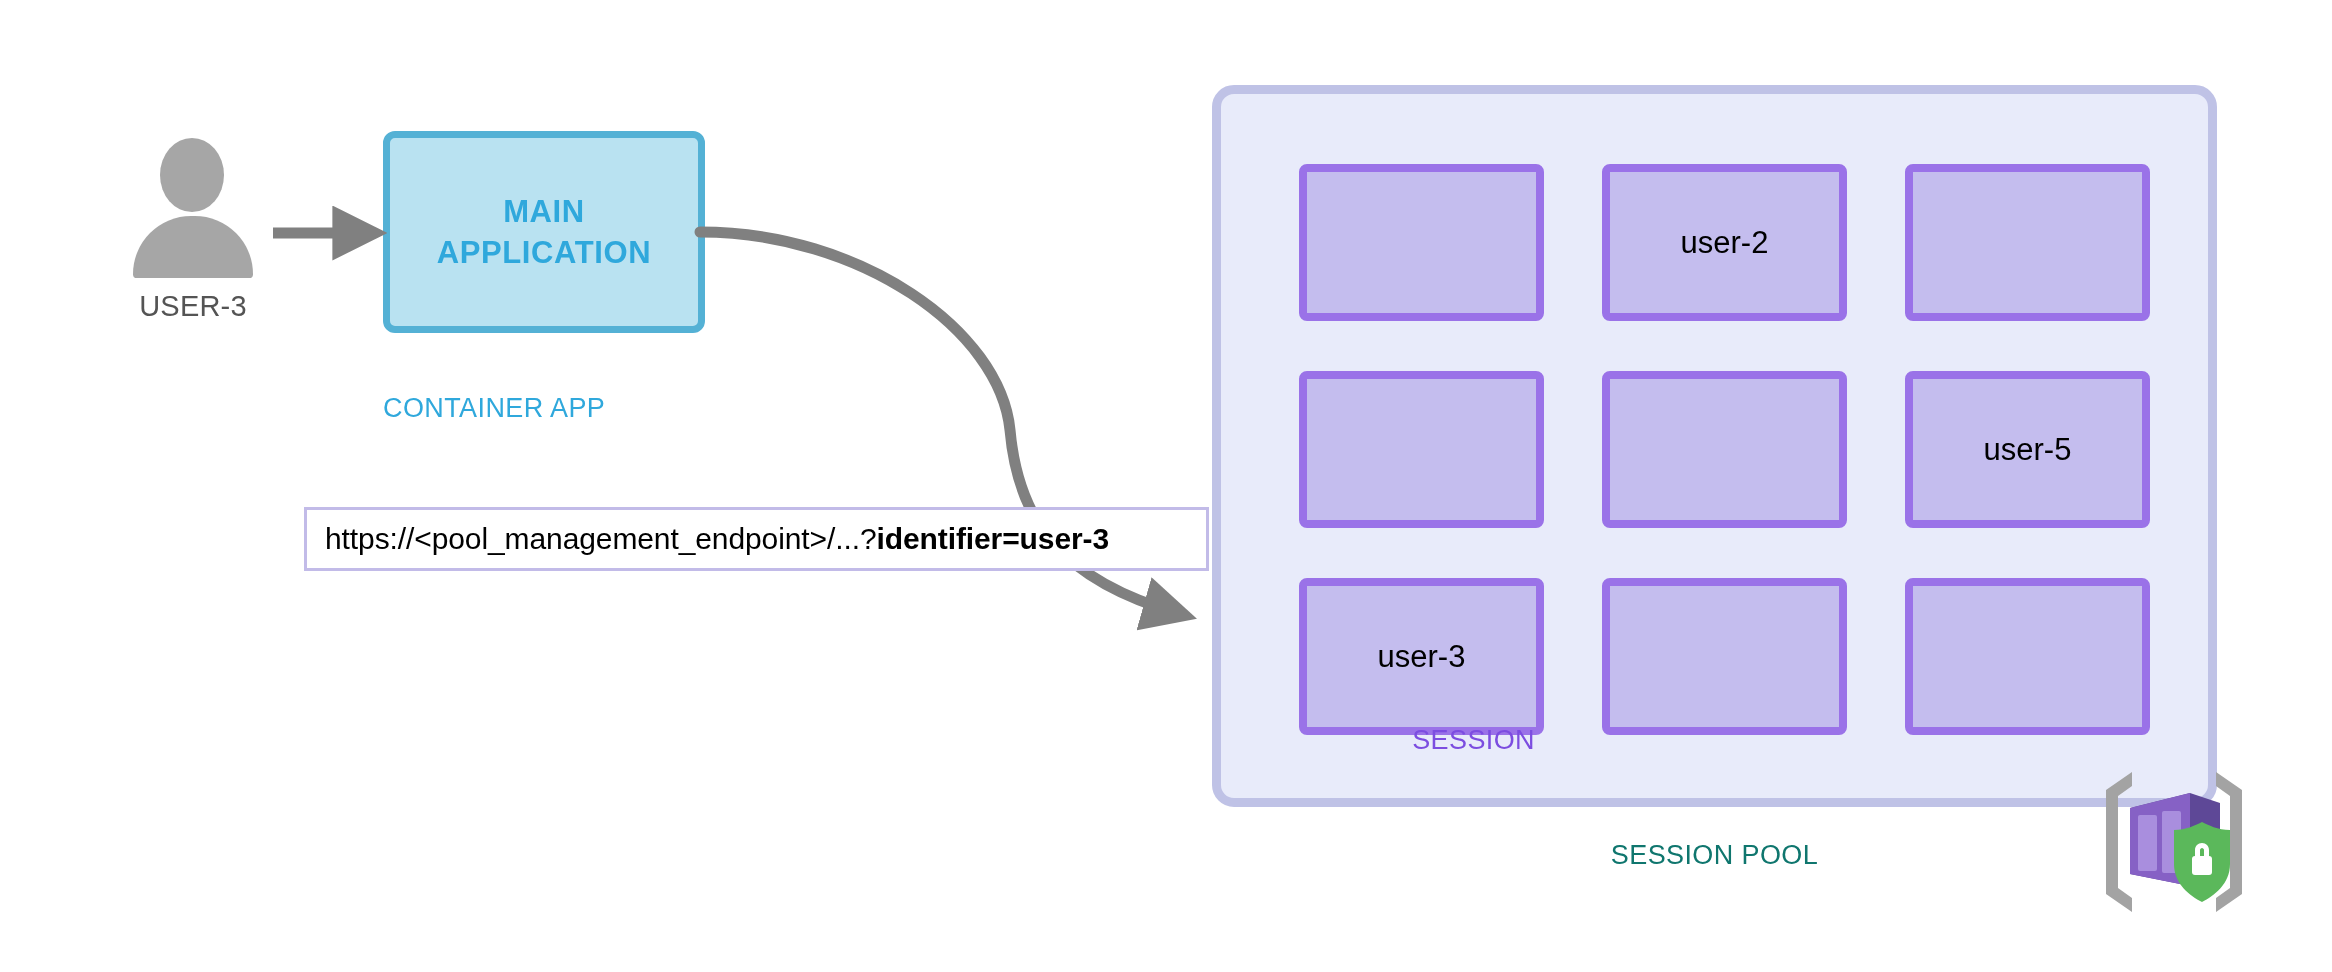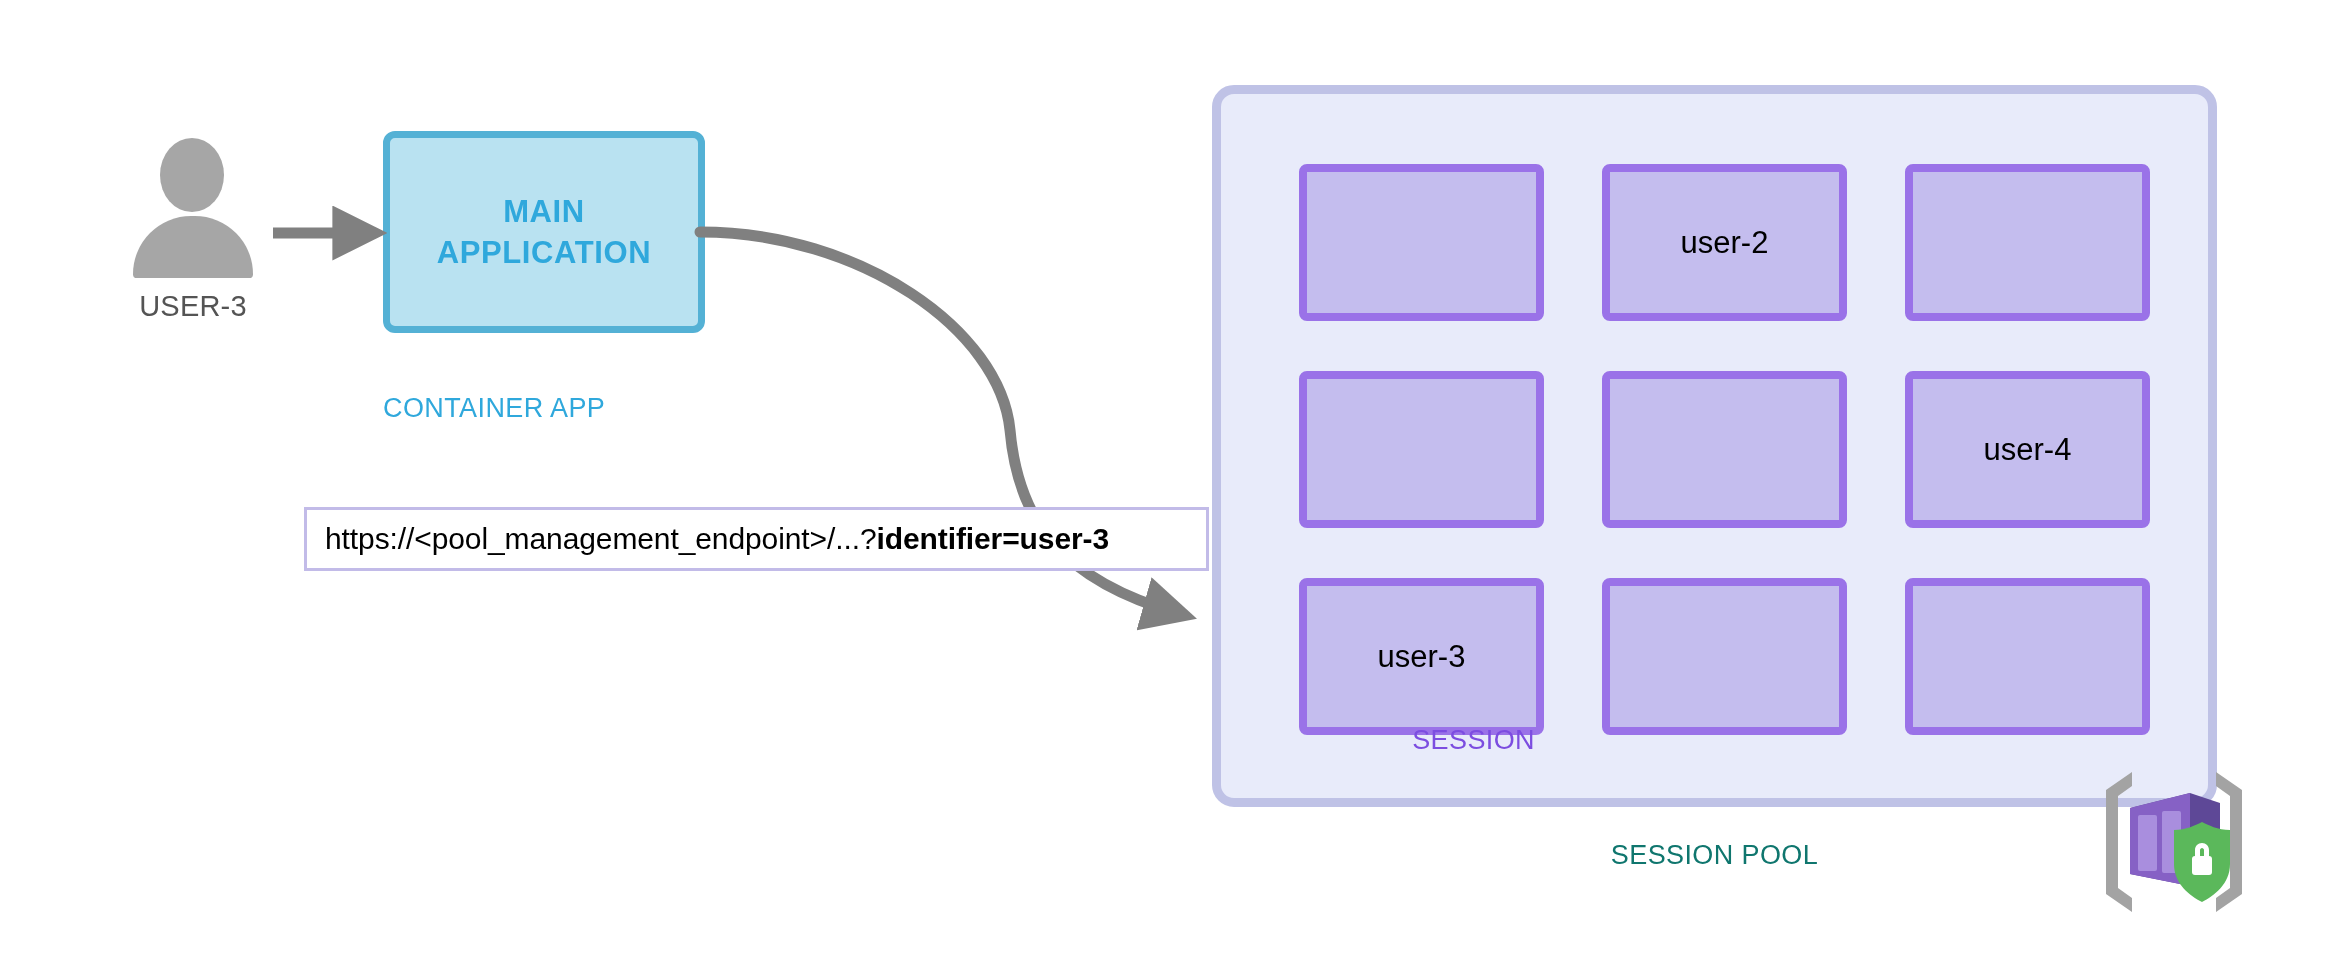--- a/index.html
+++ b/index.html
@@ -262,21 +262,21 @@
       <div class="session-cell">
         <span class="cell-label"></span>
       </div>
       <div class="session-cell">
         <span class="cell-label"></span>
       </div>
       <div class="session-cell">
         <span class="cell-label"></span>
       </div>
       <div class="session-cell">
-        <span class="cell-label">user-4</span>
+        <span class="cell-label">user-5</span>
       </div>
       <div class="session-cell">
         <span class="cell-label">user-3</span>
       </div>
       <div class="session-cell">
         <span class="cell-label"></span>
       </div>
       <div class="session-cell">
         <span class="cell-label"></span>
       </div>

